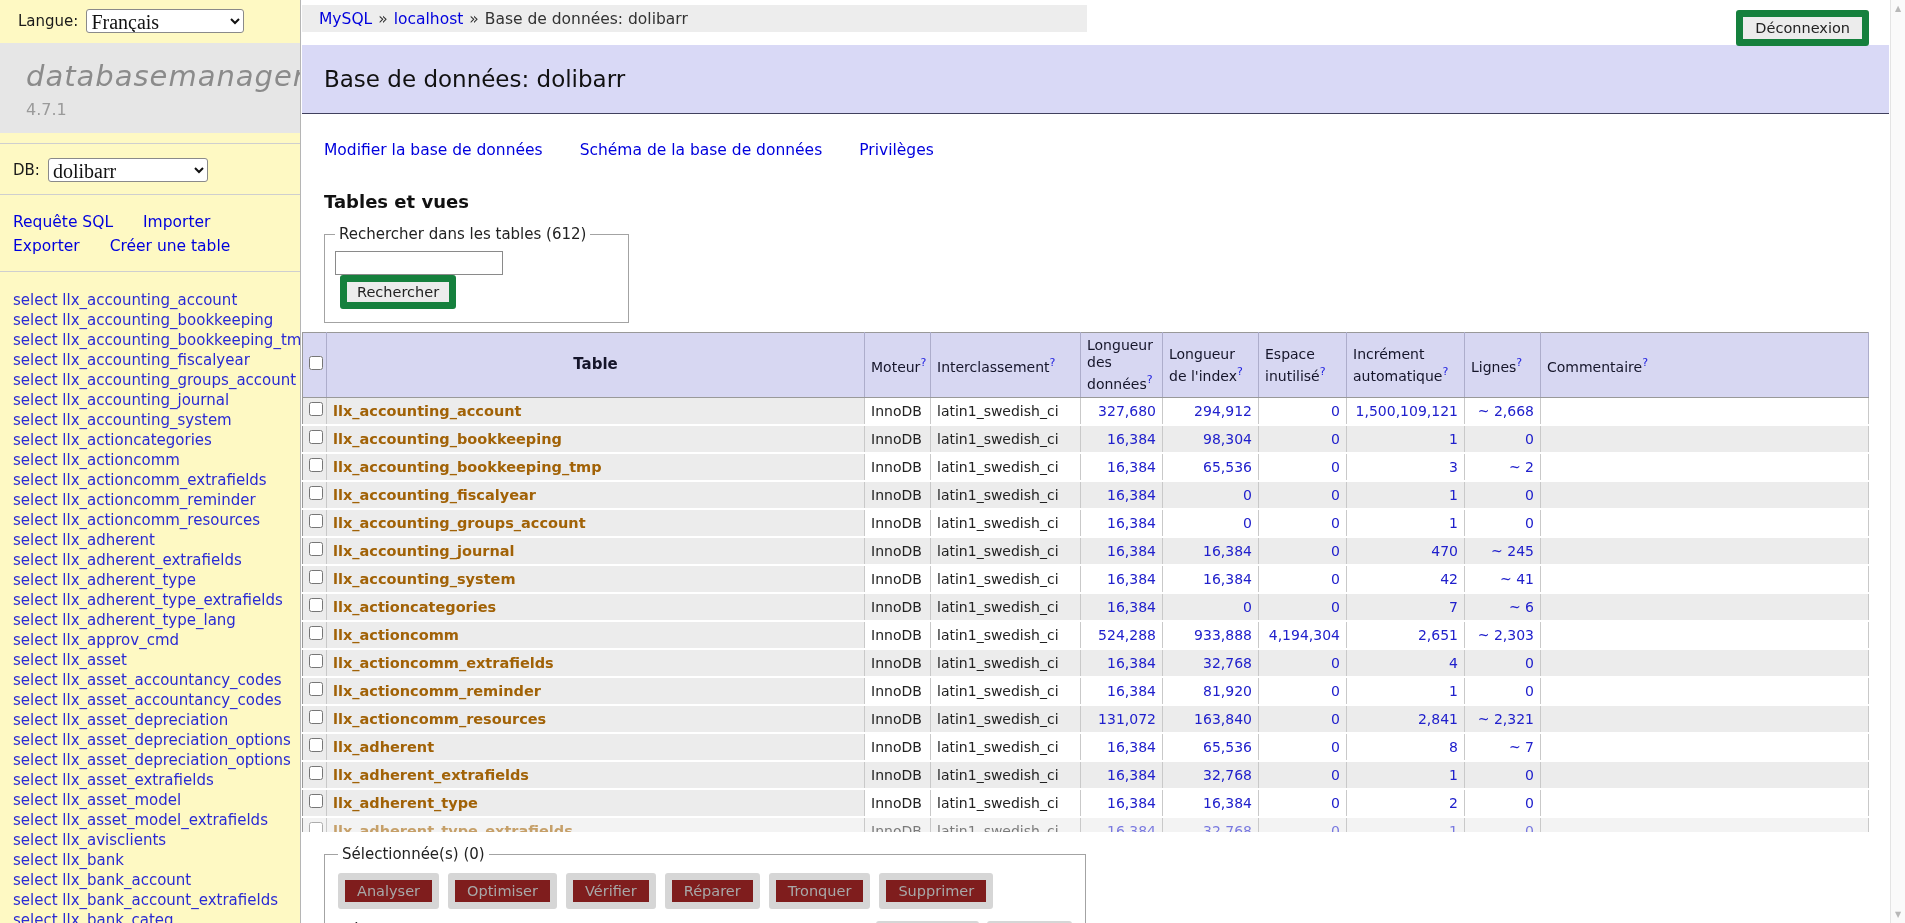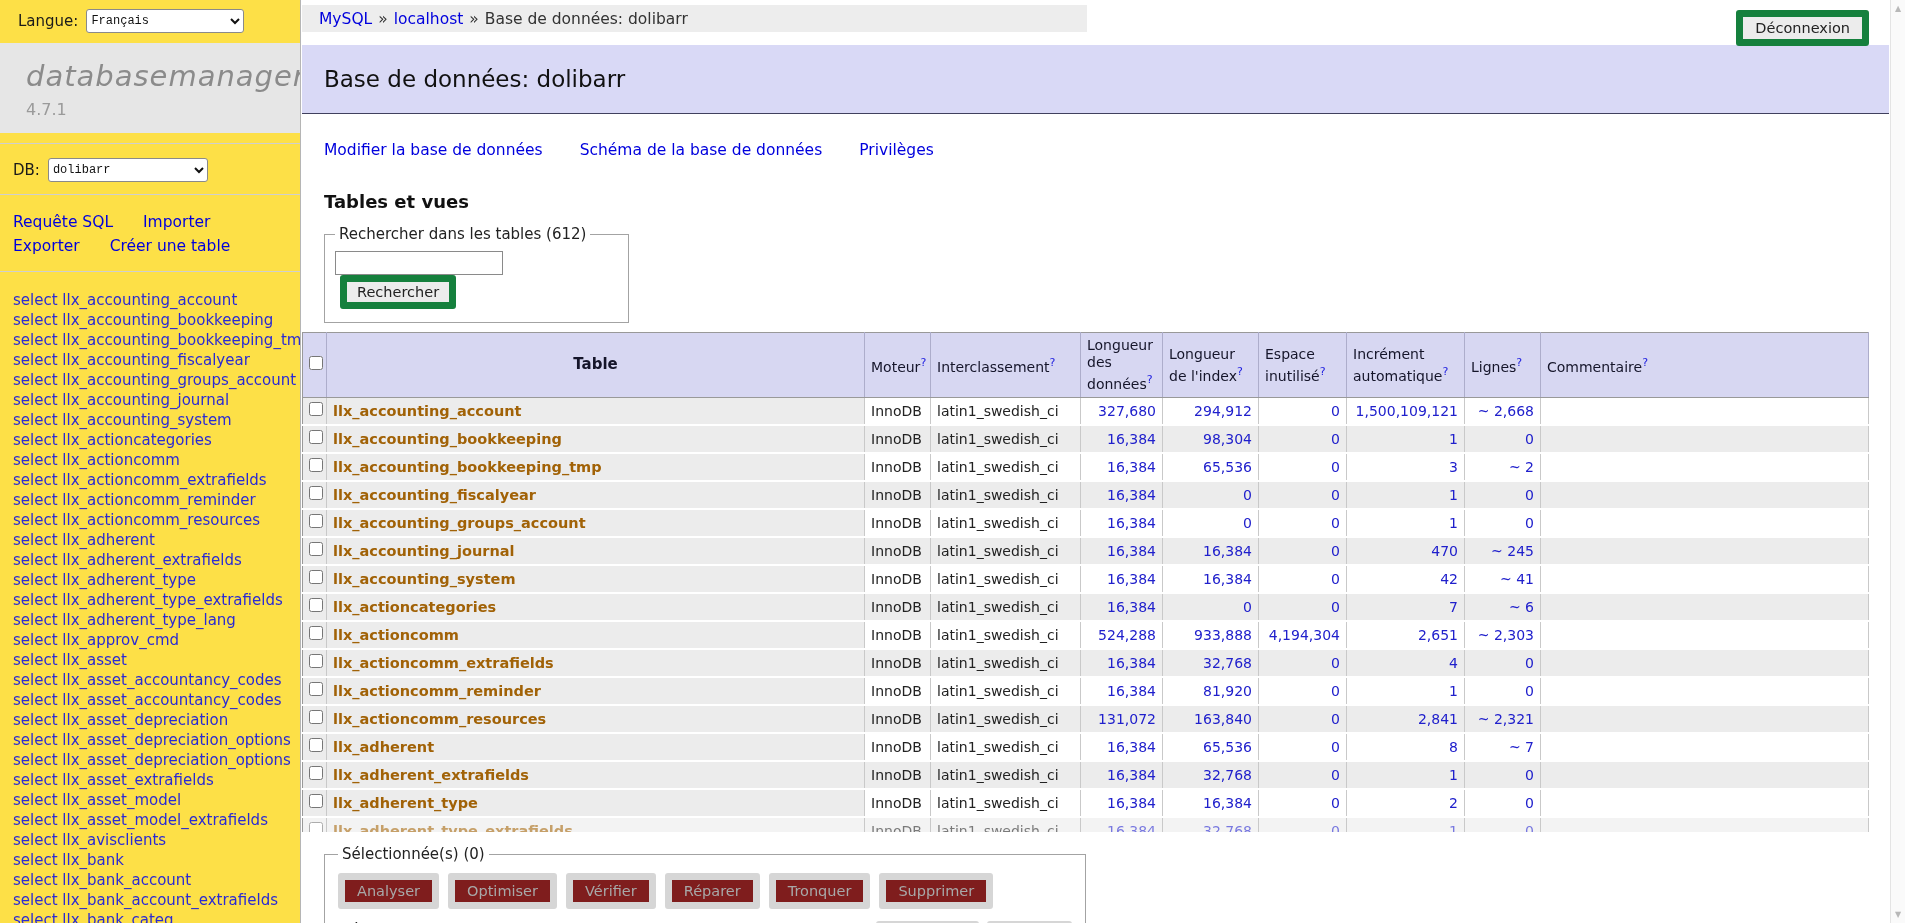--- a/index.html
+++ b/index.html
@@ -2,35 +2,35 @@
 <html><head>
 <meta charset="utf-8">
 <style>
   * { margin:0; padding:0; box-sizing:border-box; }
   html,body { width:1905px; height:923px; overflow:hidden; background:#fff;
               font-family:"DejaVu Sans", sans-serif; font-size:15px; color:#1a1a1a; }
   a { text-decoration:none; cursor:pointer; }
 
   
   .sidebar { position:absolute; left:0; top:0; width:301px; height:100%;
-             border-right:1px solid #b5b5b5; background:#fde047; overflow:hidden; }
+             border-right:1px solid #b5b5b5; background:#fef9c3; overflow:hidden; }
   .lang-row { padding:9px 0 0 18px; display:flex; align-items:center; gap:8px; }
   .logo-box { margin-top:10px; height:90px; background:#e6e6e6; padding:16px 0 0 26px; }
   .logo-title { font-style:italic; font-size:29px; color:#8b8b8b; letter-spacing:1px; }
   .logo-ver { font-size:16px; color:#9a9a9a; margin-top:7px; }
   .sidebar hr { border:none; border-top:1px solid #cfcfcf; margin:10px 0; }
   .db-row { padding:4px 0 2px 13px; display:flex; align-items:center; gap:8px; }
   .side-actions { padding:6px 0 4px 13px; width:262px; display:flex; flex-wrap:wrap;
                   column-gap:30px; row-gap:2px; line-height:22px; }
   .side-actions a { color:#0000dd; font-size:15.5px;text-align:right; }
   .tables-list { padding:8px 0 0 13px; }
   .tables-list a { display:block; color:#2a2ad4; line-height:20px; white-space:nowrap;
                    overflow:hidden; width:288px; }
 
-  select { font-family:Liberation Mono, monospace; font-size:12px; height:24px;
+  select { font-family:Liberation Serif, serif; font-size:20px; height:24px;
            border:1px solid #8a8a8a; border-radius:3px; background:#fff; color:#111; }
   input[type=text] { height:24px; border:1px solid #8a8a8a; background:#fff; padding:0 4px;
                      font-family:"DejaVu Sans", sans-serif; font-size:14px; }
   input[type=checkbox] { width:14px; height:14px; accent-color:#fff; }
 
   .btn { font-family:"DejaVu Sans", sans-serif; font-size:14.5px; color:#222;
          background:#ececec; border:7px solid #15803d; border-radius:3px;
          padding:3px 12px; cursor:pointer; }
   .btn:disabled { color:#a8a8a8; background:#7f1d1d; border-color:#d6d6d6; cursor:default; }
 

